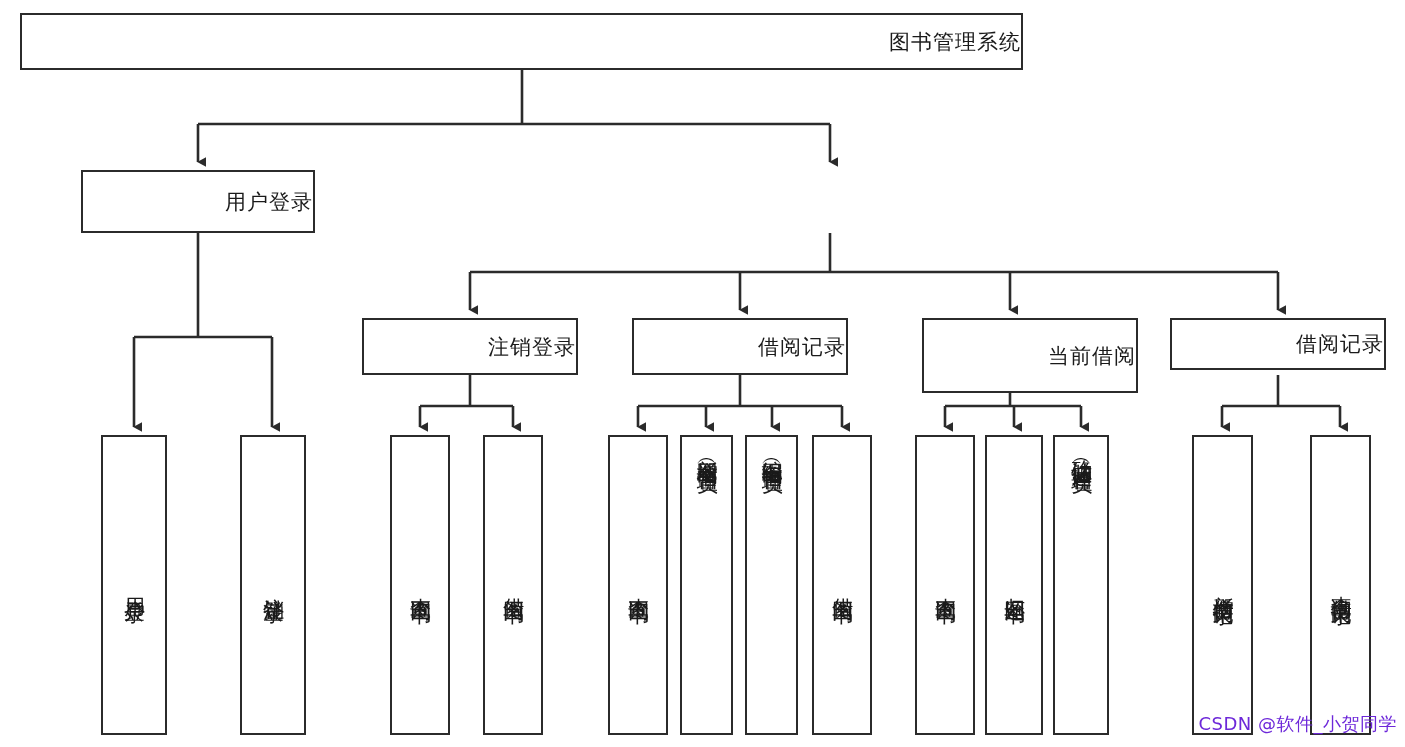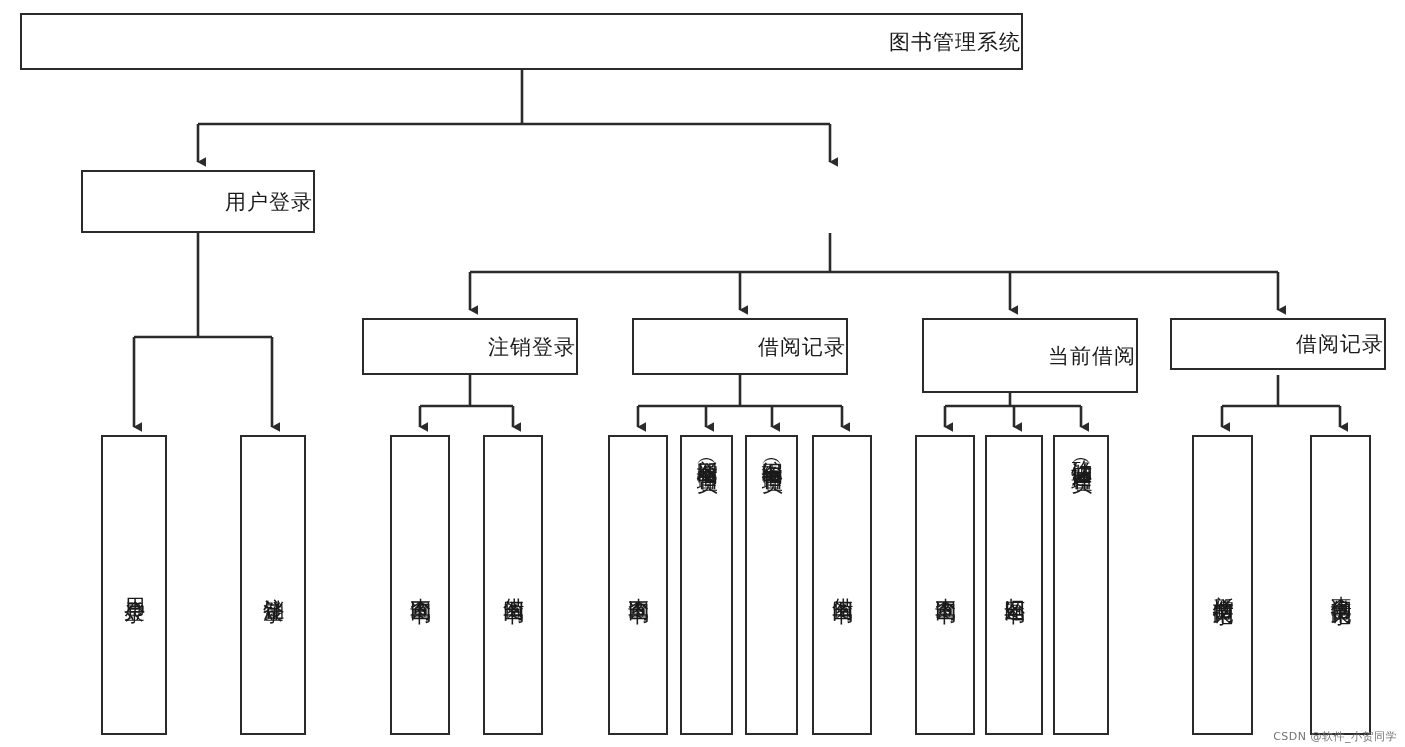--- a/index.html
+++ b/index.html
@@ -56,23 +56,23 @@
     align-items:center;
     justify-content:center;
   }
   .leaf-inner.topaligned{
     align-items:flex-start;
     padding-top:6px;
   }
   #watermark{
     position:absolute;
     right:8px;
-    bottom:3px;
-    font-size:11px;
-    color:#737373;
+    bottom:11px;
+    font-size:18px;
+    color:#6d28d9;
     letter-spacing:0.5px;
     user-select:none;
     white-space:nowrap;
   }
 </style>
 </head>
 <body>
 
 <div id="stage">
 

